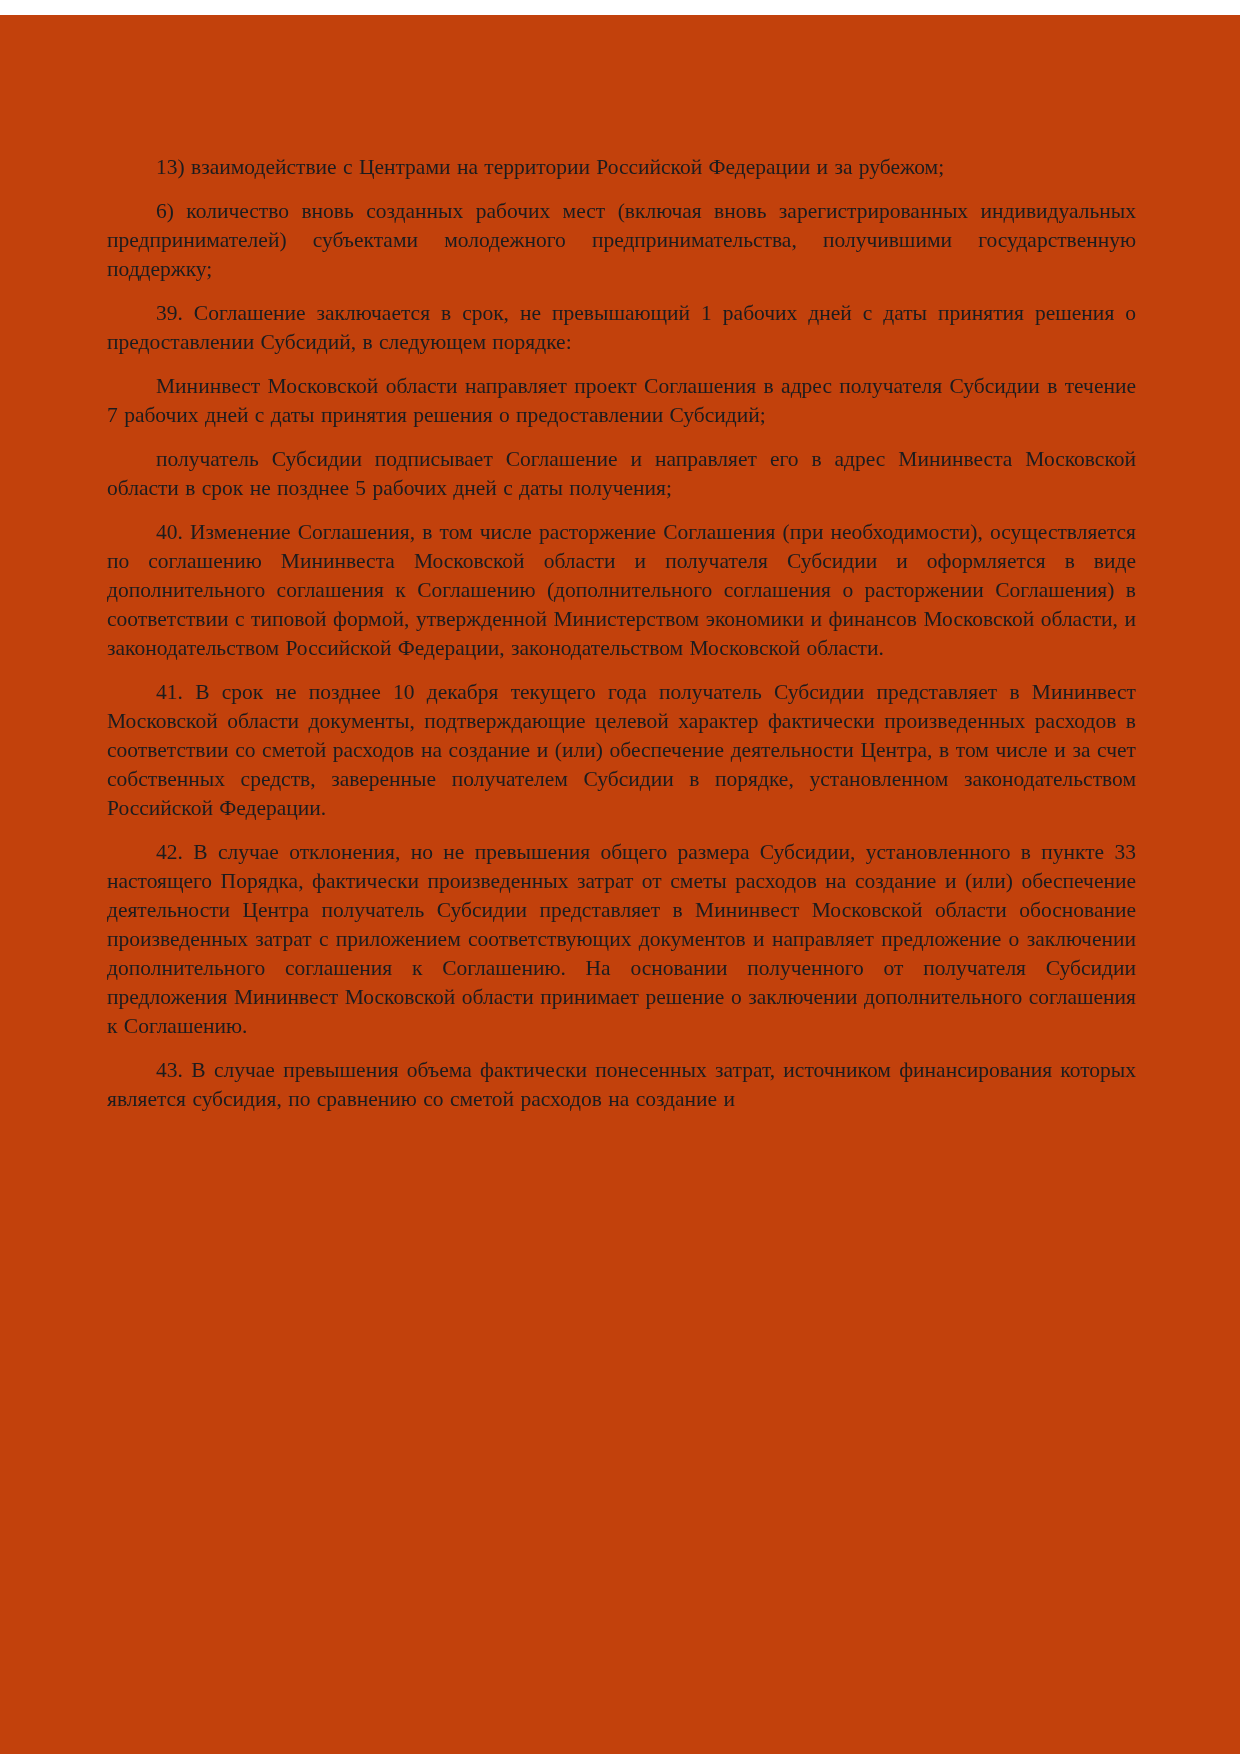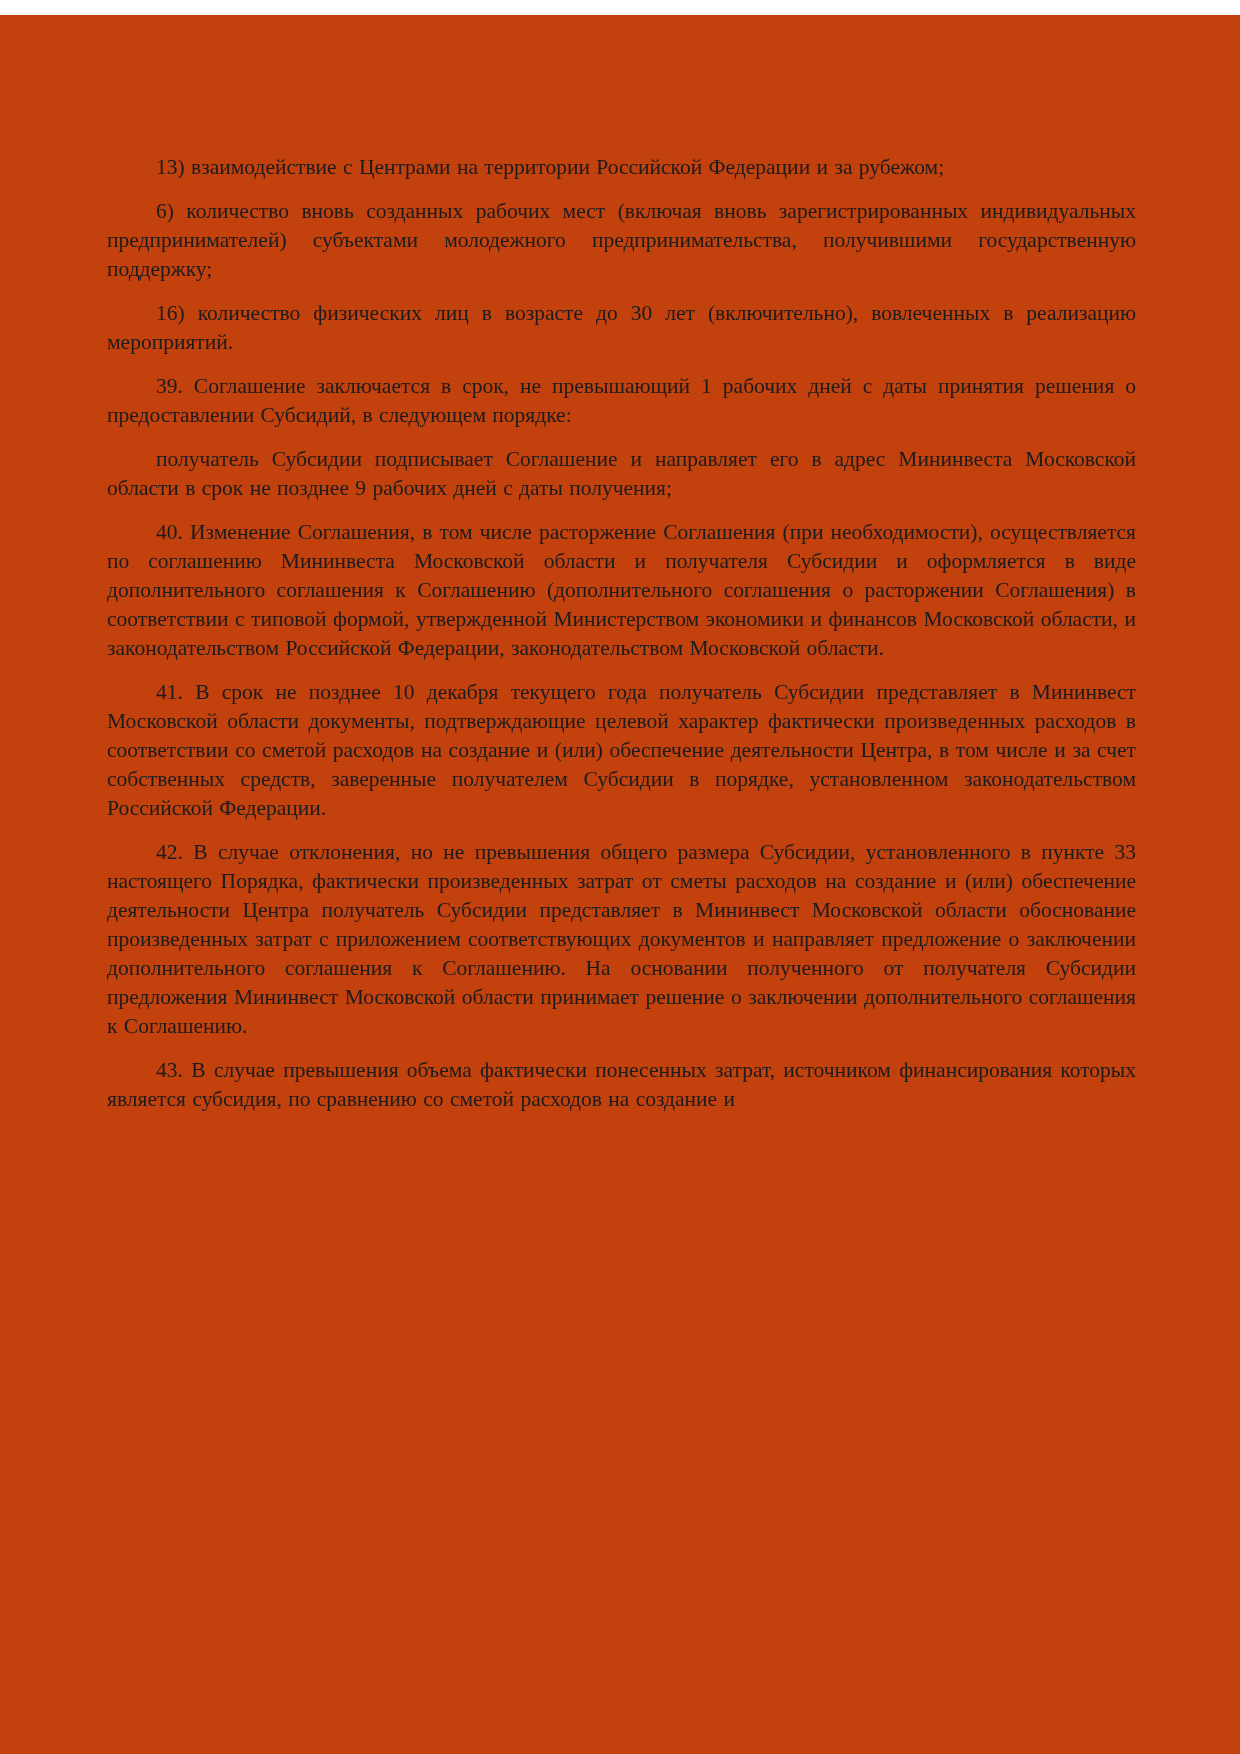--- a/index.html
+++ b/index.html
@@ -31,21 +31,21 @@
     margin-bottom: 0;
   }
 </style>
 </head>
 <body>
 
 <div class="page">
   <div class="doc-body">
       <p class="para">13) взаимодействие с Центрами на территории Российской Федерации и за рубежом;</p>
       <p class="para">6) количество вновь созданных рабочих мест (включая вновь зарегистрированных индивидуальных предпринимателей) субъектами молодежного предпринимательства, получившими государственную поддержку;</p>
-      <p class="para">16) количество физических лиц в возрасте до 30 лет (включительно), вовлеченных в реализацию мероприятий.</p>
       <p class="para">39. Соглашение заключается в срок, не превышающий 1 рабочих дней с даты принятия решения о предоставлении Субсидий, в следующем порядке:</p>
-      <p class="para">получатель Субсидии подписывает Соглашение и направляет его в адрес Мининвеста Московской области в срок не позднее 9 рабочих дней с даты получения;</p>
+      <p class="para">Мининвест Московской области направляет проект Соглашения в адрес получателя Субсидии в течение 7 рабочих дней с даты принятия решения о предоставлении Субсидий;</p>
+      <p class="para">получатель Субсидии подписывает Соглашение и направляет его в адрес Мининвеста Московской области в срок не позднее 5 рабочих дней с даты получения;</p>
       <p class="para">40. Изменение Соглашения, в том числе расторжение Соглашения (при необходимости), осуществляется по соглашению Мининвеста Московской области и получателя Субсидии и оформляется в виде дополнительного соглашения к Соглашению (дополнительного соглашения о расторжении Соглашения) в соответствии с типовой формой, утвержденной Министерством экономики и финансов Московской области, и законодательством Российской Федерации, законодательством Московской области.</p>
       <p class="para">41. В срок не позднее 10 декабря текущего года получатель Субсидии представляет в Мининвест Московской области документы, подтверждающие целевой характер фактически произведенных расходов в соответствии со сметой расходов на создание и (или) обеспечение деятельности Центра, в том числе и за счет собственных средств, заверенные получателем Субсидии в порядке, установленном законодательством Российской Федерации.</p>
       <p class="para">42. В случае отклонения, но не превышения общего размера Субсидии, установленного в пункте 33 настоящего Порядка, фактически произведенных затрат от сметы расходов на создание и (или) обеспечение деятельности Центра получатель Субсидии представляет в Мининвест Московской области обоснование произведенных затрат с приложением соответствующих документов и направляет предложение о заключении дополнительного соглашения к Соглашению. На основании полученного от получателя Субсидии предложения Мининвест Московской области принимает решение о заключении дополнительного соглашения к Соглашению.</p>
       <p class="para">43. В случае превышения объема фактически понесенных затрат, источником финансирования которых является субсидия, по сравнению со сметой расходов на создание и</p>
     </div>
 </div>
 
 </body></html>

